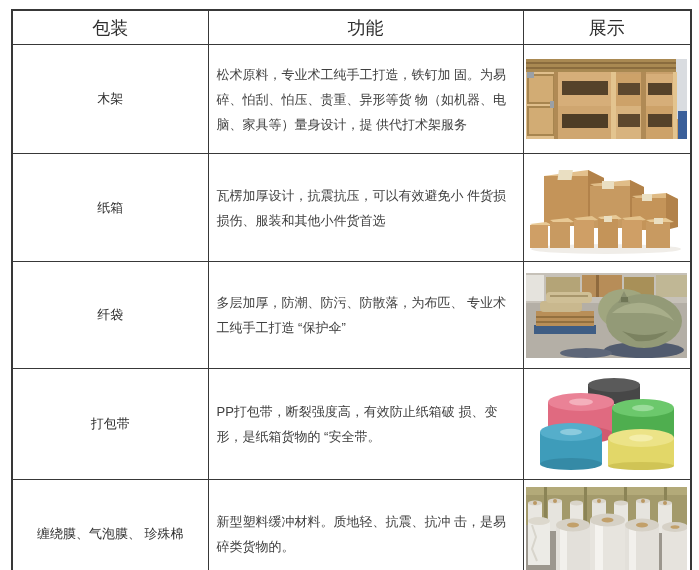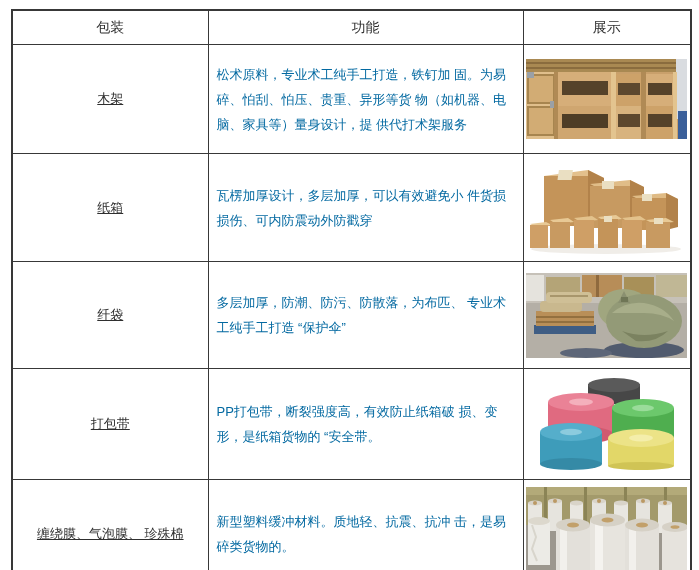--- a/index.html
+++ b/index.html
@@ -19,37 +19,36 @@
   table.pkg th, table.pkg td{
     border:1px solid #383838;
     vertical-align:middle;
   }
   col.c1{width:196px;}
   col.c2{width:315px;}
   col.c3{width:168px;}
   th{
     height:31px;
     font-weight:normal;
-    font-size:14px;
+    font-size:18px;
     text-align:center;
     color:#2f2f2f;
   }
   td.name{
     text-align:center;
     font-size:13px;
     padding:0 6px;
     color:#2f2f2f;
-    text-decoration:underline;
   }
   td.desc{
     font-size:13px;
     line-height:25px;
     padding:2px 8px;
     text-align:left;
-    color:#0369a1;
+    color:#404040;
   }
   td.photo-cell{text-align:center;padding:0;}
   .photo{display:inline-block;vertical-align:middle;line-height:0;}
   tr.r1 td{height:104px;}
   tr.r2 td{height:103px;}
   tr.r3 td{height:102px;}
   tr.r4 td{height:106px;}
   tr.r5 td{height:104px;}
 </style>
 </head>
@@ -108,21 +107,21 @@
             <rect x="85" y="13" width="5" height="67" fill="#e3c48f"></rect>
             <rect x="115" y="13" width="5" height="67" fill="#b08a55"></rect>
             <rect x="147" y="13" width="4" height="67" fill="#e3c48f"></rect>
           </svg>
         </span>
       </td>
     </tr>
 
     <tr class="r2">
       <td class="name">纸箱</td>
-      <td class="desc">瓦楞加厚设计，多层加厚，可以有效避免小 件货损损伤、可内防震动外防戳穿</td>
+      <td class="desc">瓦楞加厚设计，抗震抗压，可以有效避免小 件货损损伤、服装和其他小件货首选</td>
       <td class="photo-cell">
         <span class="photo">
           <svg width="161" height="92" viewBox="0 0 161 92" xmlns="http://www.w3.org/2000/svg">
             <rect x="0" y="0" width="161" height="92" fill="#ffffff"></rect>
             <ellipse cx="80" cy="87" rx="75" ry="5" fill="#f0ede8"></ellipse>
 
             <polygon points="18,14 62,8 78,16 34,22" fill="#e3c08c"></polygon>
             <rect x="18" y="14" width="44" height="50" fill="#c49459"></rect>
             <polygon points="62,8 78,16 78,62 62,64" fill="#b2824a"></polygon>
             <rect x="34" y="8" width="14" height="10" fill="#eadfc2" transform="skewX(-8)"></rect>

